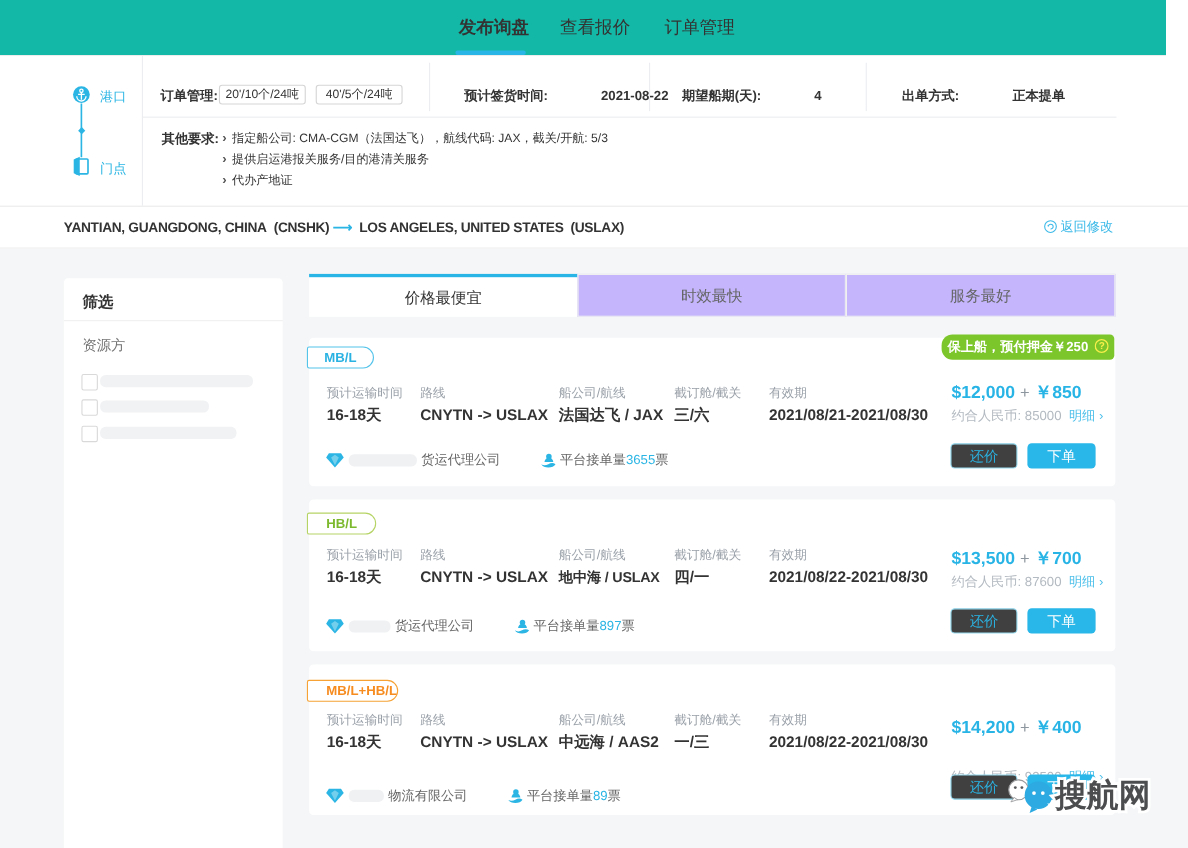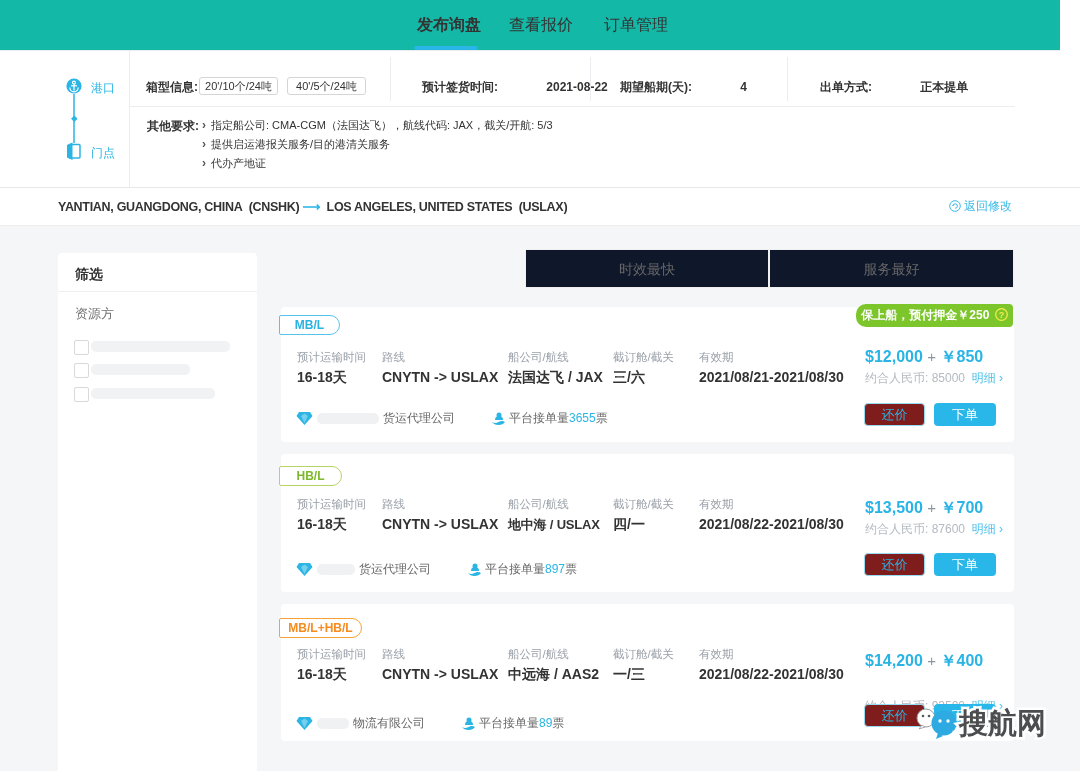--- a/index.html
+++ b/index.html
@@ -31,42 +31,42 @@
 #main{position:absolute;left:0;top:226px;width:1080px;height:545px;background:#f4f6f7;}
 
 #side{position:absolute;left:58px;top:27px;width:199px;height:518px;background:#fff;border-radius:4px 4px 0 0;}
 #side h3{margin:0;position:absolute;left:17px;top:13px;font-size:14px;font-weight:bold;color:#333;}
 #side .sdiv{position:absolute;left:0;top:38px;width:199px;height:1px;background:#f0f0f0;}
 #side .res{position:absolute;left:17px;top:52px;font-size:13px;color:#737373;}
 .ck{position:absolute;left:16px;width:13px;height:13px;border:1px solid #d9d9d9;border-radius:2px;background:#fff;}
 .bar{position:absolute;left:33px;height:11px;border-radius:5px;background:#f1f2f4;}
 
 #tabs{position:absolute;left:281px;top:23px;width:733px;height:39px;}
-.tab{position:absolute;top:0;height:39px;width:244px;box-sizing:border-box;background:#0f172a;
+.tab{position:absolute;top:0;height:39px;width:244px;box-sizing:border-box;background:#c4b5fd;
   border:1px solid #f0f0f0;color:#666;font-size:14px;text-align:center;line-height:38px;}
 .tab.on{background:#fff;border:none;border-top:3px solid #29b5e6;color:#333;line-height:36px;}
 
 .card{position:absolute;left:281px;width:733px;background:#fff;border-radius:4px;}
 .tag{position:absolute;left:-2px;height:18px;line-height:18px;border:1px solid;border-radius:2px 10px 10px 2px;
   background:#fff;font-size:12px;font-weight:bold;text-align:center;}
 .tag.c1{border-color:#55c4ea;color:#2ab2e2;width:59px;top:8px;}
 .tag.c2{border-color:#b6d465;color:#7db92e;width:61px;top:12px;}
-.tag.c3{border-color:#f6a234;color:#f68b1f;width:81px;top:14px;}
+.tag.c3{border-color:#f6a234;color:#f68b1f;width:81px;top:14px;text-align:right;}
 .clabels{position:absolute;top:43px;font-size:11.5px;color:#9aa1a9;white-space:nowrap;}
 .cvals{position:absolute;top:62px;font-size:14px;font-weight:bold;color:#333;white-space:nowrap;}
 .cl1{left:16px;}.cl2{left:101px;}.cl3{left:227px;}.cl4{left:332px;}.cl5{left:418px;}
 .brow{position:absolute;left:15px;height:17px;display:flex;align-items:center;font-size:12px;color:#666;white-space:nowrap;}
 .gbar{height:11px;border-radius:5px;background:#f0f1f3;display:inline-block;}
 .num{color:#2ab5e4;}
 .price{position:absolute;left:584px;font-size:16px;font-weight:bold;color:#29b4e6;white-space:nowrap;}
 .price .plus{color:#8d969e;font-weight:normal;font-size:15px;}
 .sub{position:absolute;left:584px;font-size:12px;color:#b3bac1;white-space:nowrap;}
 .sub .mx{color:#4ec0ea;}
 .btn1{position:absolute;left:583px;width:61px;height:23px;box-sizing:border-box;border:1px solid #96dcf2;border-radius:4px;
-  background:#7f1d1d;color:#2ab2e2;font-size:13px;text-align:center;line-height:21px;}
+  background:#404040;color:#2ab2e2;font-size:13px;text-align:center;line-height:21px;}
 .btn2{position:absolute;left:653px;width:62px;height:23px;border-radius:4px;background:#29b6e8;color:#fff;
   font-size:13px;text-align:center;line-height:23px;}
 .badge{position:absolute;left:575px;top:-3px;width:157px;height:23px;background:#7cc52b;border-radius:10px 4px 4px 10px;
   color:#fff;font-size:12px;font-weight:bold;line-height:23px;text-align:center;}
 </style>
 </head>
 <body>
 
 <div id="nav">
   <div class="navitem active" style="left:417px;">发布询盘</div>
@@ -91,21 +91,21 @@
       <path d="M9.8 15.6 a4.2 4.2 0 0 0 8.4 0"></path>
     </g>
     <line x1="14" y1="22" x2="14" y2="71" stroke="#2ab5e4" stroke-width="1.5"></line>
     <rect x="12" y="44.5" width="4.6" height="4.6" fill="#2ab5e4" transform="rotate(45 14.3 46.8)"></rect>
     <path d="M7 73 L12.5 70.5 L12.5 88 L7 85.5 Z" fill="#2ab5e4"></path>
     <rect x="9" y="72.5" width="11" height="13.5" rx="1" stroke="#2ab5e4" stroke-width="1.5" fill="none"></rect>
   </svg>
   <div class="abs cyantxt" style="left:91px;top:29px;">港口</div>
   <div class="abs cyantxt" style="left:91px;top:94px;">门点</div>
 
-  <div class="abs lab" style="left:146px;top:28px;">箱型信息: </div>
+  <div class="abs lab" style="left:146px;top:28px;">订单管理: </div>
   <div class="boxv" style="left:199px;top:26px;width:77px;">20'/10个/24吨</div>
   <div class="boxv" style="left:287px;top:26px;width:77px;">40'/5个/24吨</div>
   <div class="abs lab" style="left:422px;top:28px;">预计签货时间: <span class="val">2021-08-22</span></div>
   <div class="abs lab" style="left:620px;top:28px;">期望船期(天): <span class="val">4</span></div>
   <div class="abs lab" style="left:820px;top:28px;">出单方式: <span class="val">正本提单</span></div>
 
   <div class="abs lab" style="left:147px;top:67px;">其他要求: </div>
   <div class="req" style="left:202px;top:67px;"><span class="arr">›</span>指定船公司: CMA-CGM（法国达飞），航线代码: JAX，截关/开航: 5/3</div>
   <div class="req" style="left:202px;top:86px;"><span class="arr">›</span>提供启运港报关服务/目的港清关服务</div>
   <div class="req" style="left:202px;top:105px;"><span class="arr">›</span>代办产地证</div>
@@ -129,20 +129,21 @@
     <div class="sdiv"></div>
     <div class="res">资源方</div>
     <div class="ck" style="top:87px;"></div>
       <div class="bar" style="top:88px;width:139px;"></div>
     <div class="ck" style="top:110px;"></div>
       <div class="bar" style="top:111px;width:99px;"></div>
     <div class="ck" style="top:134px;"></div>
       <div class="bar" style="top:135px;width:124px;"></div>
   </div>
   <div id="tabs">
+    <div class="tab on" style="left:0;">价格最便宜</div>
     <div class="tab" style="left:244px;">时效最快</div>
     <div class="tab" style="left:488px;width:245px;">服务最好</div>
   </div>
 
   <div class="card" style="top:81px;height:135px;">
     <div class="tag c1">MB/L</div>
     <div class="badge">保上船，预付押金￥250
       <svg width="13" height="13" viewBox="0 0 13 13" style="vertical-align:-2px;margin-left:2px;">
         <circle cx="6.5" cy="6.5" r="5.8" fill="none" stroke="#f7ef4a" stroke-width="1.2"></circle>
         <text x="6.5" y="9.5" font-size="9" fill="#f7ef4a" text-anchor="middle" font-weight="bold">?</text>

